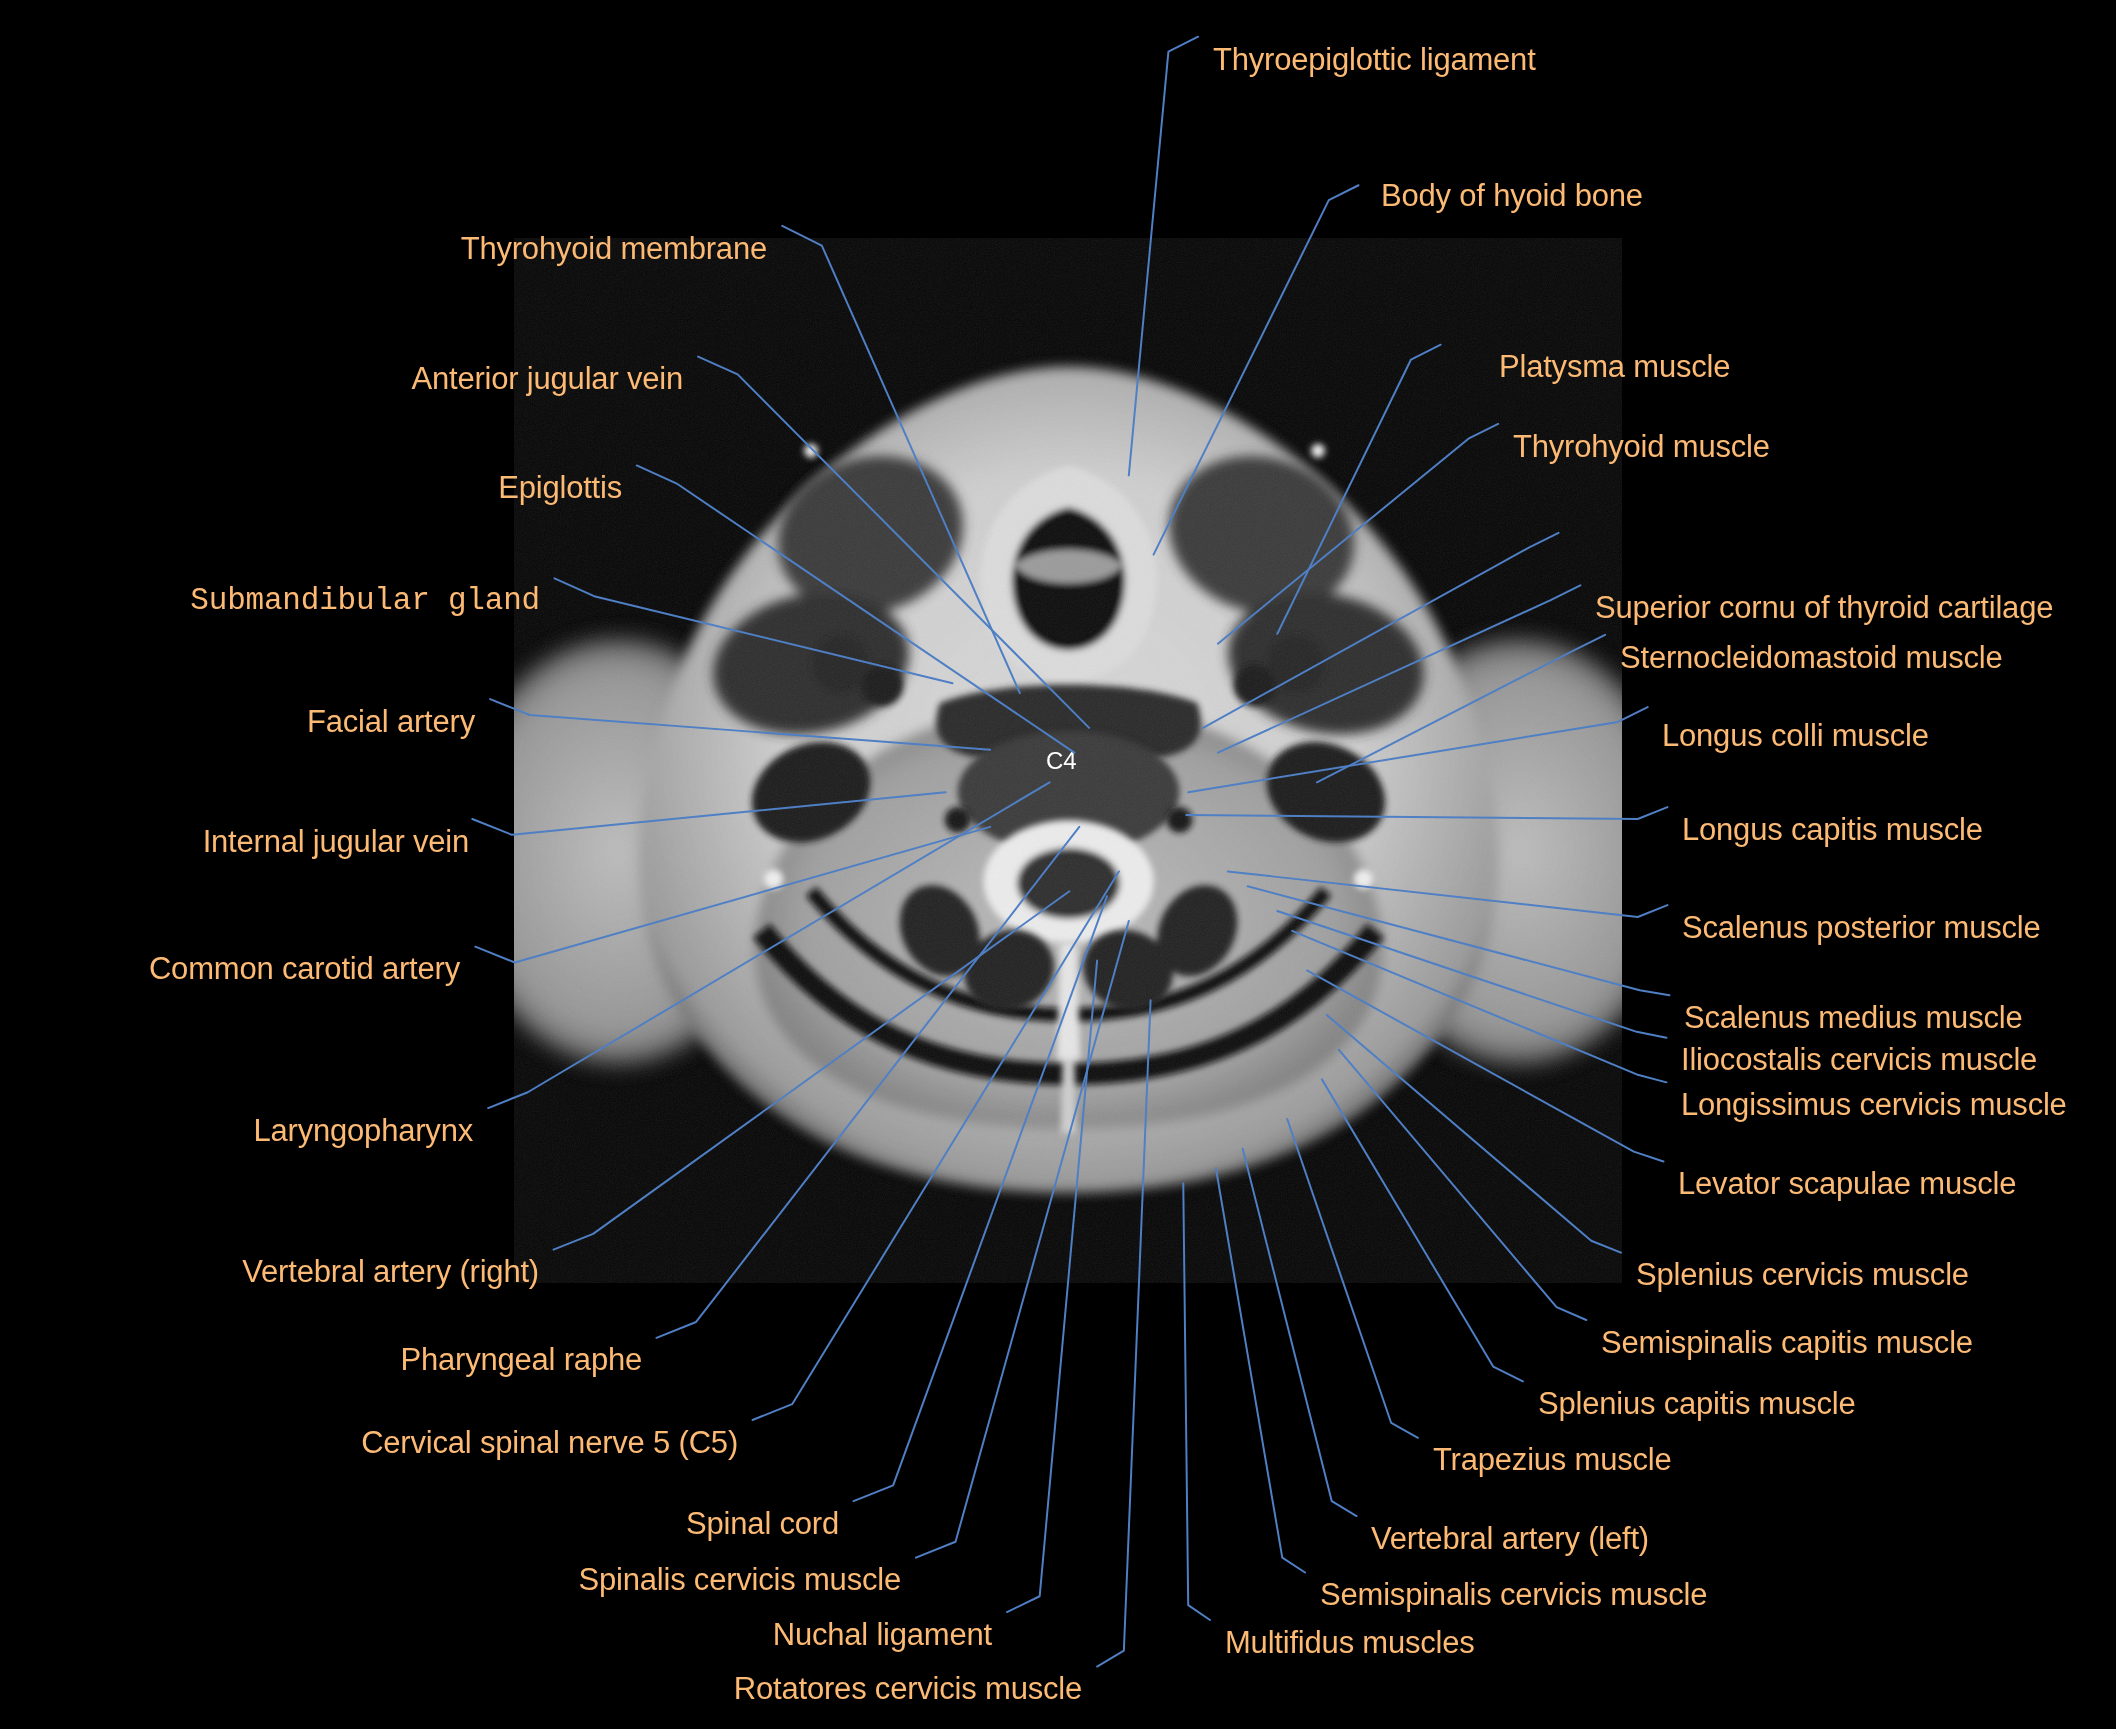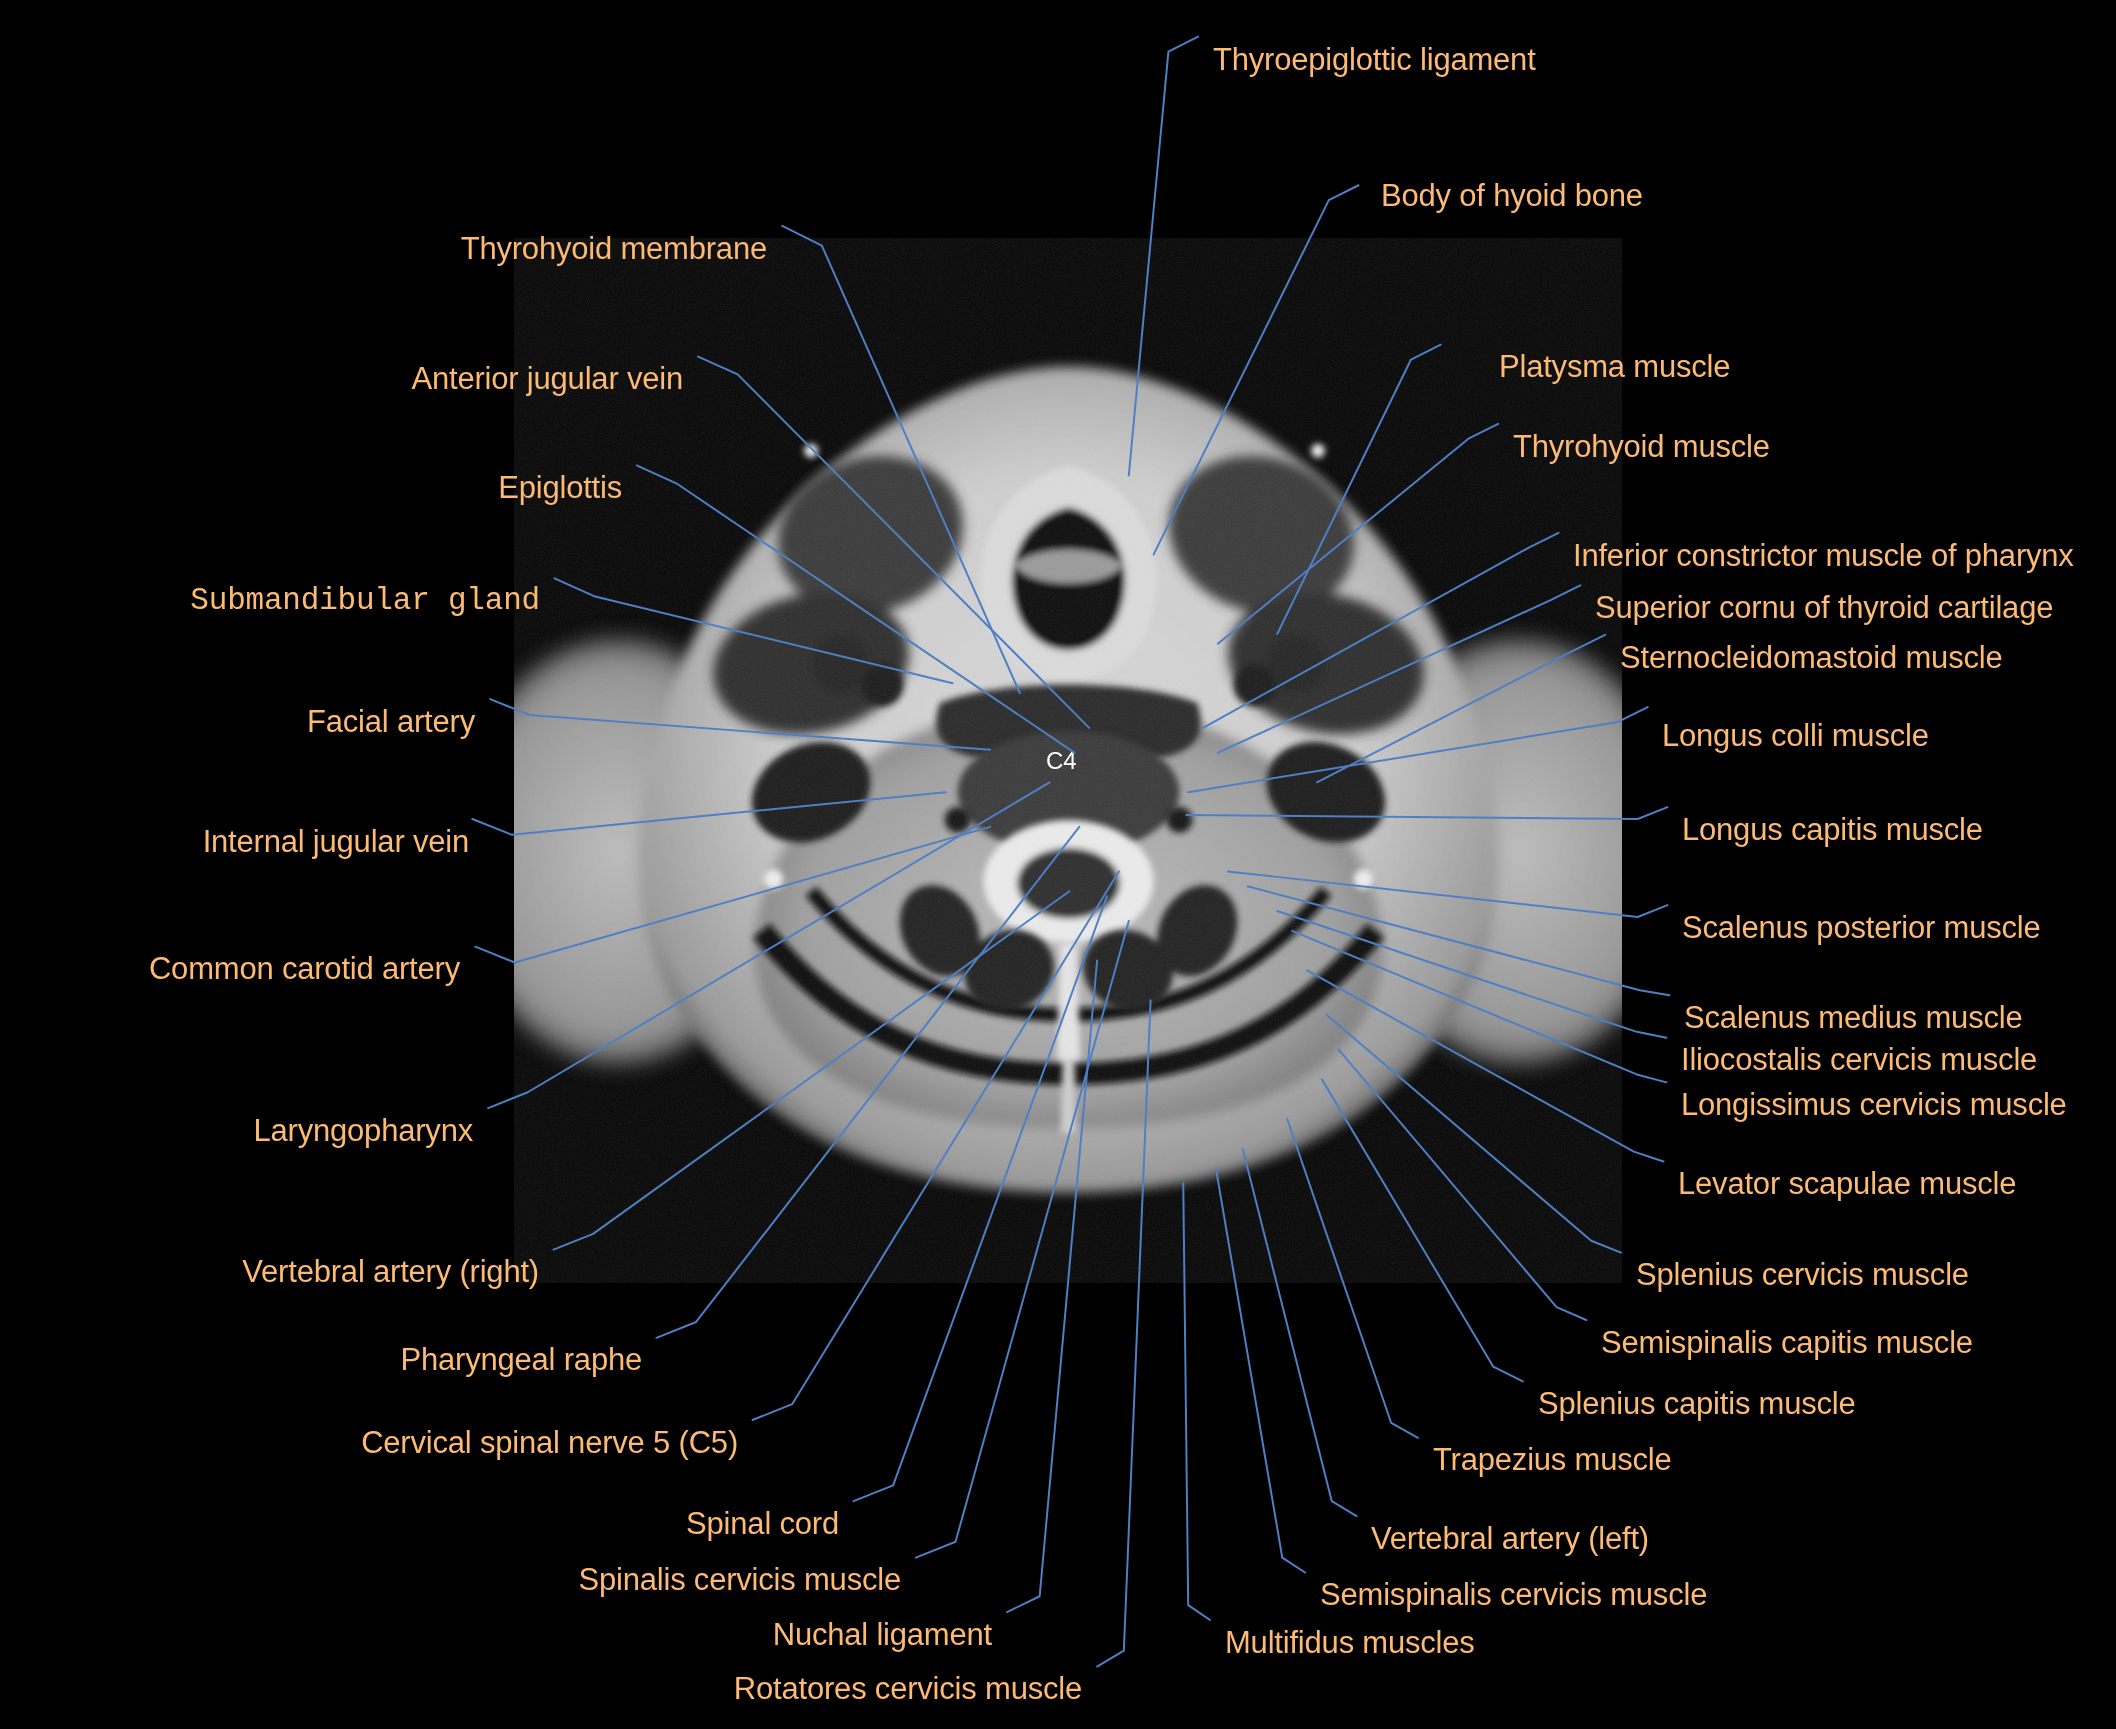--- a/index.html
+++ b/index.html
@@ -276,21 +276,20 @@
   <div class="lbl r" style="left:738px; top:1427px;">Cervical spinal nerve 5 (C5)</div>
   <div class="lbl r" style="left:839px; top:1508px;">Spinal cord</div>
   <div class="lbl r" style="left:901px; top:1564px;">Spinalis cervicis muscle</div>
   <div class="lbl r" style="left:992px; top:1619px;">Nuchal ligament</div>
   <div class="lbl r" style="left:1082px; top:1673px;">Rotatores cervicis muscle</div>
 
   <div class="lbl" style="left:1213px; top:44px;">Thyroepiglottic ligament</div>
   <div class="lbl" style="left:1373px; top:180px;margin-left:8px;">Body of hyoid bone</div>
   <div class="lbl" style="left:1455px; top:351px;margin-left:44px;">Platysma muscle</div>
   <div class="lbl" style="left:1513px; top:431px;">Thyrohyoid muscle</div>
-  <div class="lbl" style="left:1573px; top:540px;">Inferior constrictor muscle of pharynx</div>
   <div class="lbl" style="left:1595px; top:592px;">Superior cornu of thyroid cartilage</div>
   <div class="lbl" style="left:1620px; top:642px;">Sternocleidomastoid muscle</div>
   <div class="lbl" style="left:1662px; top:720px;">Longus colli muscle</div>
   <div class="lbl" style="left:1682px; top:814px;">Longus capitis muscle</div>
   <div class="lbl" style="left:1682px; top:912px;">Scalenus posterior muscle</div>
   <div class="lbl" style="left:1684px; top:1002px;">Scalenus medius muscle</div>
   <div class="lbl" style="left:1681px; top:1044px;">Iliocostalis cervicis muscle</div>
   <div class="lbl" style="left:1681px; top:1089px;">Longissimus cervicis muscle</div>
   <div class="lbl" style="left:1678px; top:1168px;">Levator scapulae muscle</div>
   <div class="lbl" style="left:1636px; top:1259px;">Splenius cervicis muscle</div>

